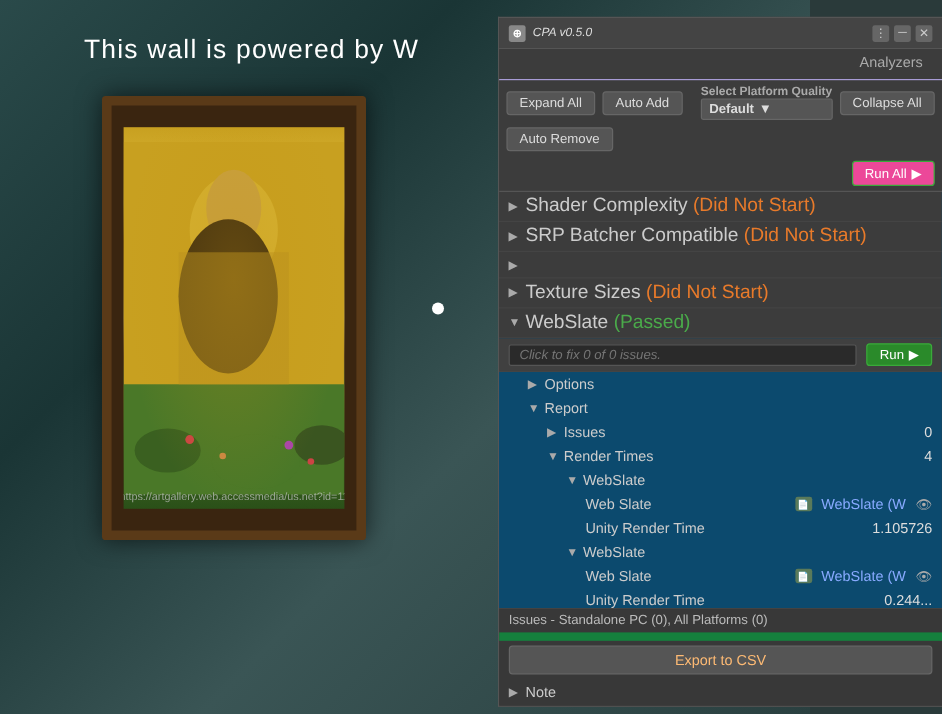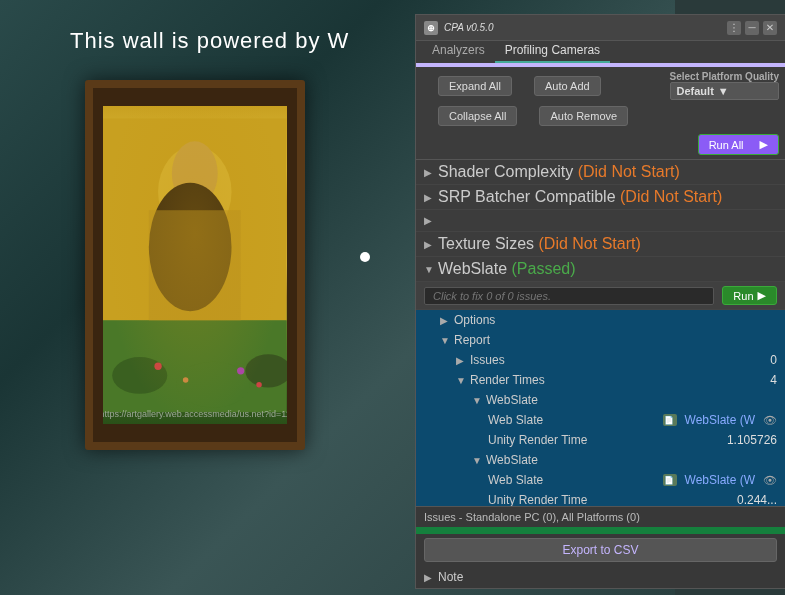--- a/index.html
+++ b/index.html
@@ -81,41 +81,41 @@
     .panel-ctrl-btn {
       width: 14px; height: 14px; background: #666; border-radius: 2px;
       display: flex; align-items: center; justify-content: center;
       color: #ccc; font-size: 10px; cursor: pointer;
     }
 
     
     .tab-bar {
       background: #3c3c3c; height: 26px;
       display: flex; align-items: flex-end; padding: 0 6px;
-      border-bottom: 4px solid #c4b5fd; flex-shrink: 0;
+      border-bottom: 1px solid #c4b5fd; flex-shrink: 0; flex-direction: column;
     }
     .tab {
       padding: 4px 10px; font-size: 12px; color: #aaa; cursor: pointer;
       border-bottom: 2px solid transparent;
     }
     .tab.active { color: #ddd; border-bottom: 2px solid #4a9; }
 
     
     .toolbar {
       background: #3c3c3c; padding: 4px 6px;
       display: flex; gap: 6px; flex-wrap: wrap; border-bottom: 1px solid #555;
       flex-shrink: 0; align-items: center;
     }
     .btn {
       padding: 3px 10px; font-size: 11px; border-radius: 3px; cursor: pointer;
-      border: 1px solid #666; color: #ddd; background: #555; margin-left: 16px;
+      border: 1px solid #666; color: #ddd; background: #555;
     }
     .btn-green {
-      background: #8b5cf6; border-color: #3aaa3a; color: white;
-      display: flex; align-items: center; gap: 16px;
+      background: #ec4899; border-color: #3aaa3a; color: white;
+      display: flex; align-items: center; gap: 4px;
     }
     .select-quality {
       display: flex; flex-direction: column; margin-left: auto; font-weight: bold;
     }
     .select-label { font-size: 10px; color: #aaa; }
     .select-control {
       background: #555; border: 1px solid #666; color: #ddd;
       font-size: 11px; padding: 2px 6px; border-radius: 2px; cursor: pointer;
       display: flex; align-items: center; gap: 4px;
     }
@@ -179,21 +179,21 @@
     
     .panel-footer {
       background: #383838; border-top: 1px solid #555; flex-shrink: 0;
     }
     .issues-bar {
       padding: 4px 8px; color: #bbb; font-size: 11px;
       border-bottom: 7px solid #15803d;
     }
     .export-btn {
       display: block; width: calc(100% - 16px); margin: 4px 8px;
-      background: #555; border: 1px solid #666; color: #c4b5fd;
+      background: #555; border: 1px solid #666; color: #fdba74;
       font-size: 12px; padding: 4px; border-radius: 3px; cursor: pointer; text-align: center;
     }
     .note-row {
       display: flex; align-items: center; padding: 4px 8px;
       cursor: pointer;
     }
     .note-label { color: #ccc; font-size: 12px; }
   </style>
 </head>
 <body>

